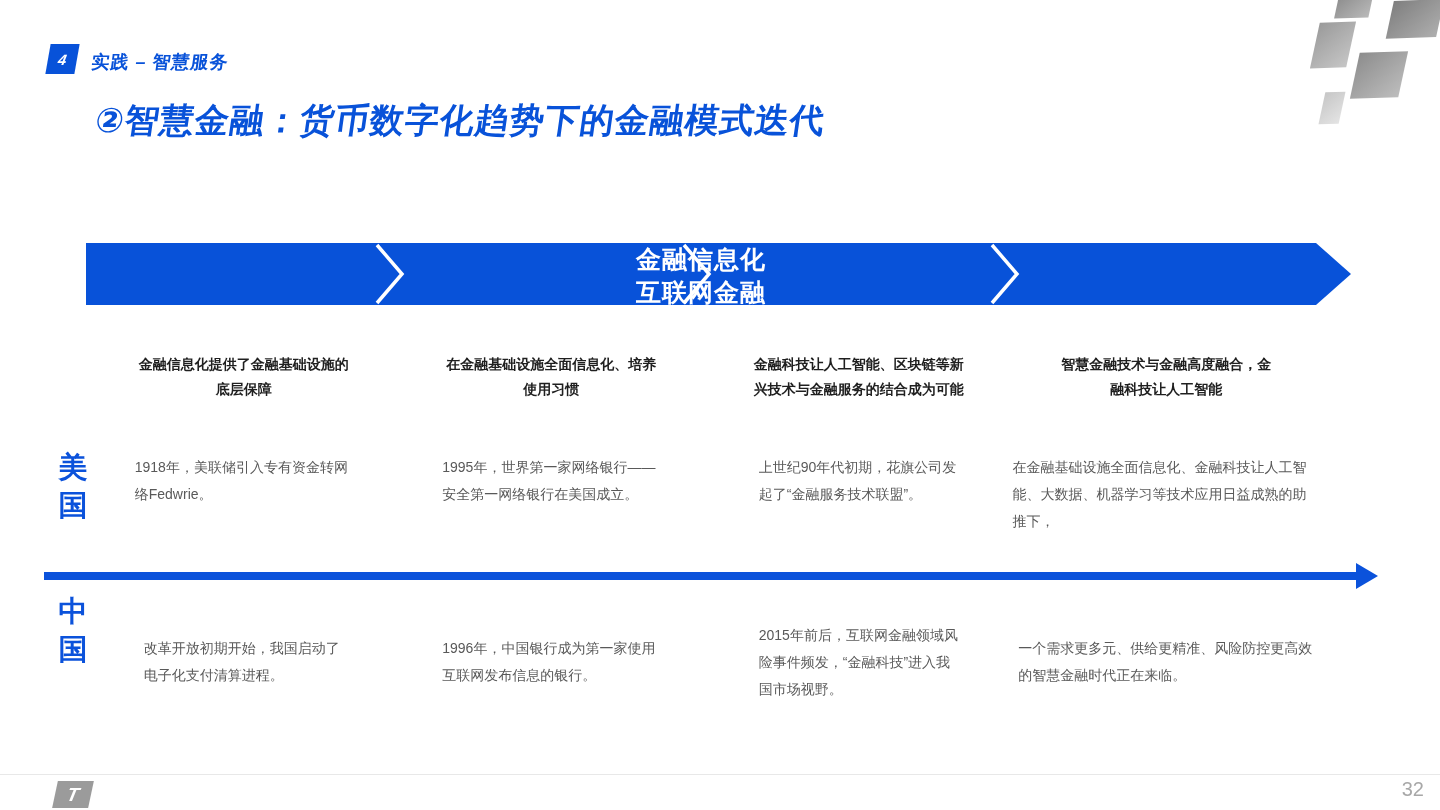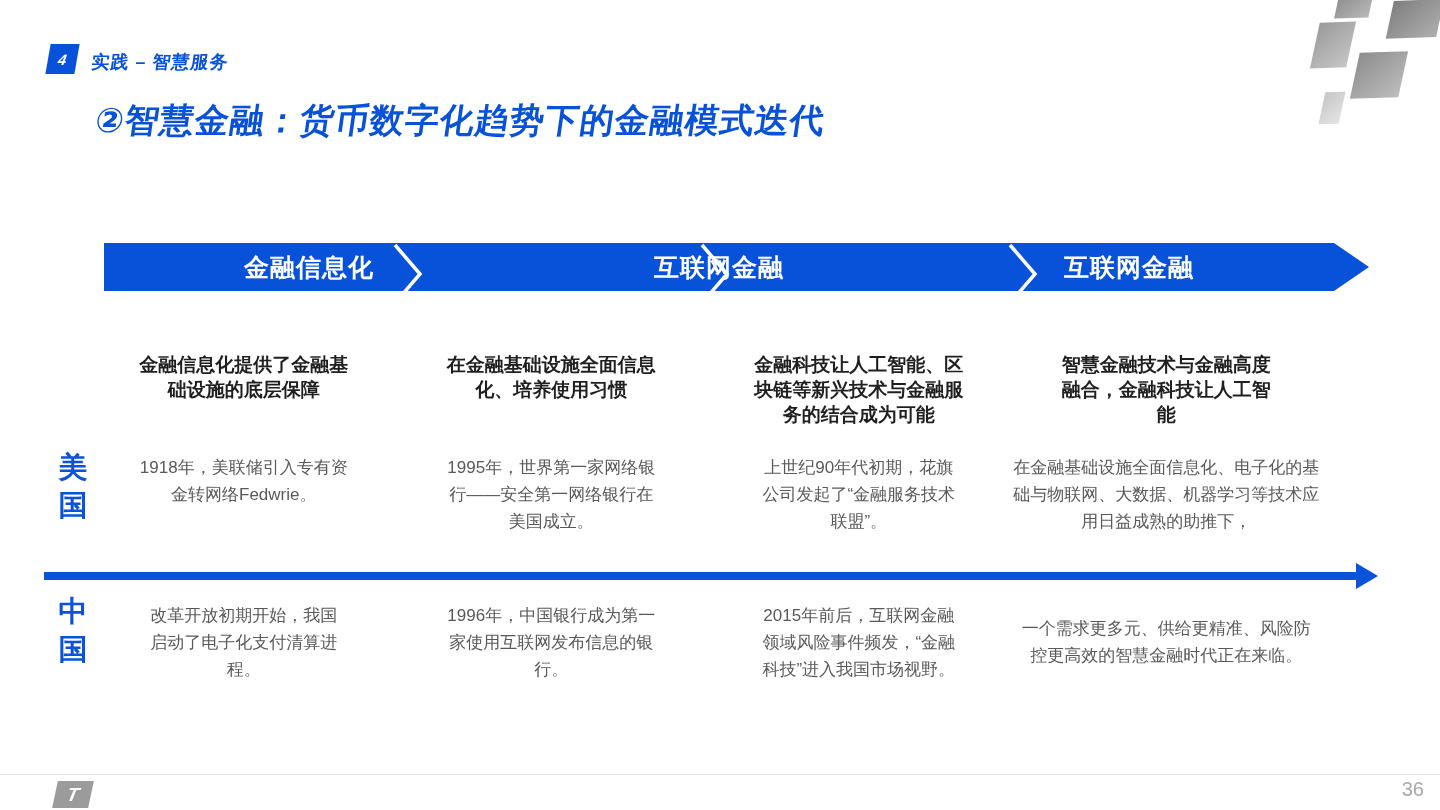--- a/index.html
+++ b/index.html
@@ -40,26 +40,27 @@
   .corner-logo { position: absolute; right: 0; top: 0; width: 150px; height: 130px; }
   .sq { position: absolute; transform: skewX(-14deg) rotate(-2deg); }
   .sq1 { left: 47px;  top: -8px;  width: 34px; height: 26px; background: linear-gradient(135deg,#8a8a8a,#b9b9b9); }
   .sq2 { left: 100px; top: 0px;   width: 50px; height: 38px; background: linear-gradient(135deg,#7f7f7f,#aeaeae); }
   .sq3 { left: 25px;  top: 22px;  width: 36px; height: 46px; background: linear-gradient(135deg,#9a9a9a,#c6c6c6); }
   .sq4 { left: 65px;  top: 52px;  width: 48px; height: 46px; background: linear-gradient(135deg,#8d8d8d,#bdbdbd); }
   .sq5 { left: 32px;  top: 92px;  width: 20px; height: 32px; background: linear-gradient(135deg,#c6c6c6,#e4e4e4); }
 
   
   .banner {
-    position: absolute; left: 104px; top: 243px;
-    width: 1265px; height: 48px;
+    position: absolute; left: 86px; top: 243px;
+    width: 1265px; height: 62px;
     background: #0852D9;
     clip-path: polygon(0 0, calc(100% - 35px) 0, 100% 50%, calc(100% - 35px) 100%, 0 100%);
     display: flex; align-items: stretch;
     padding-right: 35px;
+    flex-direction: column;
   }
   .banner .stage {
     flex: 1 1 0;
     display: flex; align-items: center; justify-content: center;
     color: #fff; font-size: 25px; font-weight: bold; letter-spacing: 1px;
   }
   .chev {
     position: absolute; top: 0; height: 62px; width: 32px;
     pointer-events: none;
   }
@@ -70,30 +71,30 @@
   
   .cols {
     position: absolute; left: 90px; width: 1230px;
     display: flex;
   }
   .cols .cell {
     flex: 1 1 0;
     display: flex; justify-content: center;
   }
   .desc-row { top: 352px; }
-  .desc-row .cell { font-size: 19px; font-weight: bold; color: #1f1f1f; line-height: 25px; text-align: center; }
+  .desc-row .cell { font-size: 14px; font-weight: bold; color: #1f1f1f; line-height: 25px; text-align: center; }
   .desc-row .cell > div { max-width: 216px; }
 
-  .body-row .cell { font-size: 17px; color: #595959; line-height: 27px; text-align: center; }
+  .body-row .cell { font-size: 14px; color: #595959; line-height: 27px; }
   .usa-row { top: 454px; }
   .usa-row .cell > div { max-width: 218px; }
   .usa-row .cell:nth-child(3) > div { max-width: 200px; }
   .usa-row .cell:nth-child(4) > div { max-width: 312px; }
 
-  .china-row { top: 586px; min-height: 112px; align-items: center; }
+  .china-row { top: 606px; min-height: 112px; align-items: center; }
   .china-row .cell > div { max-width: 200px; }
   .china-row .cell:nth-child(2) > div { max-width: 218px; }
   .china-row .cell:nth-child(4) > div { max-width: 296px; }
 
   .row-label {
     position: absolute; left: 56px; width: 34px;
     color: #0B52DB; font-size: 29px; font-weight: bold;
     line-height: 38px; text-align: center;
     word-break: break-all;
   }
@@ -182,21 +183,21 @@
     <div class="cell">
         <div>1918年，美联储引入专有资金转网络Fedwrie。</div>
       </div>
     <div class="cell">
         <div>1995年，世界第一家网络银行——安全第一网络银行在美国成立。</div>
       </div>
     <div class="cell">
         <div>上世纪90年代初期，花旗公司发起了“金融服务技术联盟”。</div>
       </div>
     <div class="cell">
-        <div>在金融基础设施全面信息化、电子化的基础与物联网、大数据、机器学习等技术应用日益成熟的助推下，</div>
+        <div>在金融基础设施全面信息化、金融科技让人工智能、大数据、机器学习等技术应用日益成熟的助推下，</div>
       </div>
   </div>
 
   <div class="divider-arrow">
     <div class="line"></div>
     <div class="tip"></div>
   </div>
 
   <div class="row-label label-china">中国</div>
   <div class="cols body-row china-row">
@@ -211,15 +212,15 @@
       </div>
     <div class="cell">
         <div>一个需求更多元、供给更精准、风险防控更高效的智慧金融时代正在来临。</div>
       </div>
   </div>
 
   <div class="footer-line"></div>
   <div class="footer-logo">
     <span>T</span>
   </div>
-  <div class="page-number">36</div>
+  <div class="page-number">32</div>
 
 </div>
 
 </body></html>

